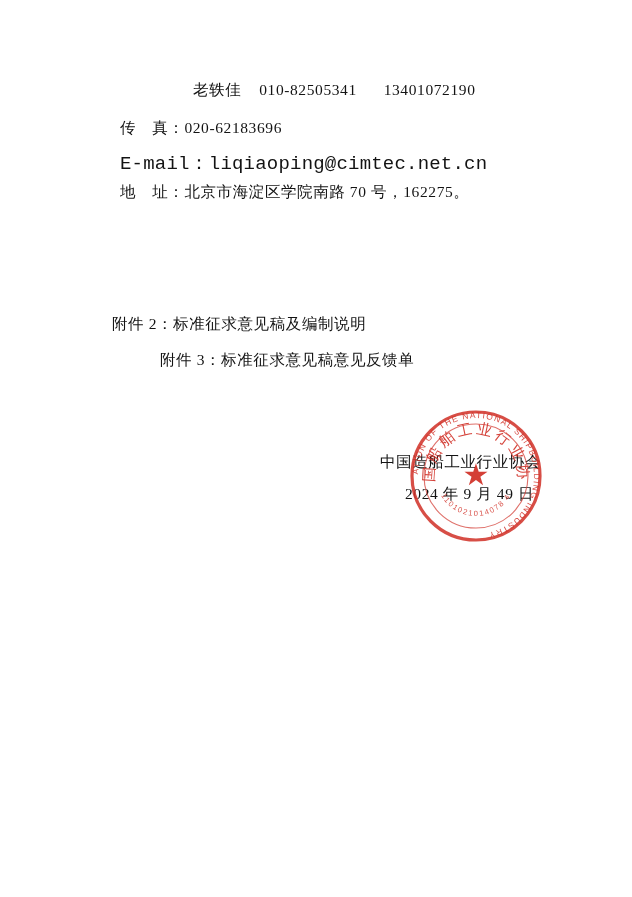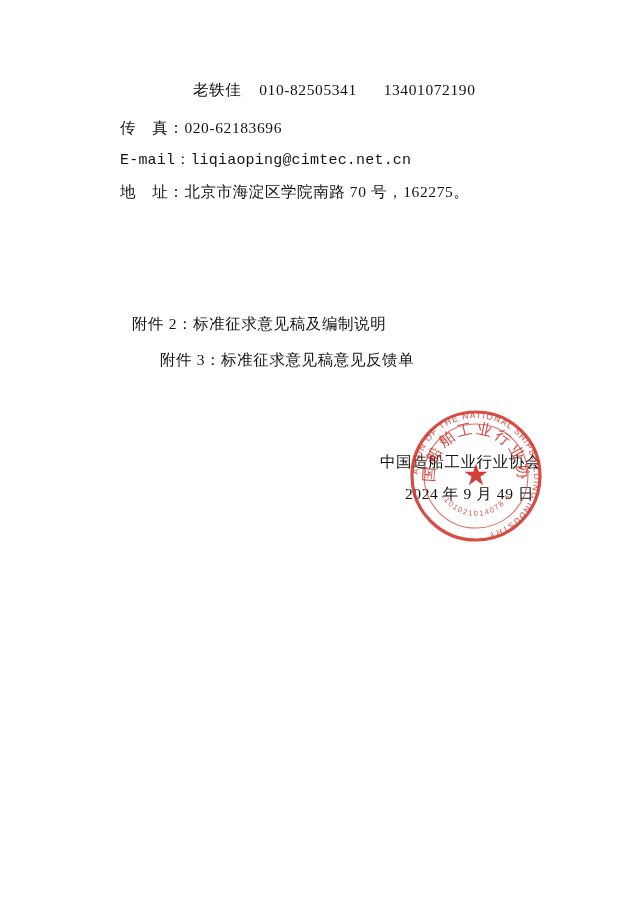--- a/index.html
+++ b/index.html
@@ -27,30 +27,30 @@
   .line {
     position: absolute;
     white-space: pre;
     color: #131313;
     font-family: "Liberation Serif", "DejaVu Serif", serif;
     font-size: 15.5px;
     letter-spacing: 0.6px;
   }
   .line.mono {
     font-family: "Liberation Mono", "DejaVu Sans Mono", monospace;
-    font-size: 15px;
+    font-size: 19px;
     letter-spacing: 0.2px;
   }
   .contact-name   { left: 193px; top: 80px; }
   .contact-fax    { left: 120px; top: 118px; }
   .contact-email  { left: 120px; top: 150px; }
   .contact-addr   { left: 120px; top: 182px; }
 
   .attach-1 { left: 120px; top: 278px; }
-  .attach-2 { left: 132px; top: 314px; }
+  .attach-2 { left: 112px; top: 314px; }
   .attach-3 { left: 120px; top: 350px; padding-left: 40px; }
 
   .sign-org  { left: 370px; top: 452px; margin-left: 10px; }
   .sign-date { left: 405px; top: 484px; }
 
   
   .seal {
     position: absolute;
     left: 405px;
     top: 405px;

